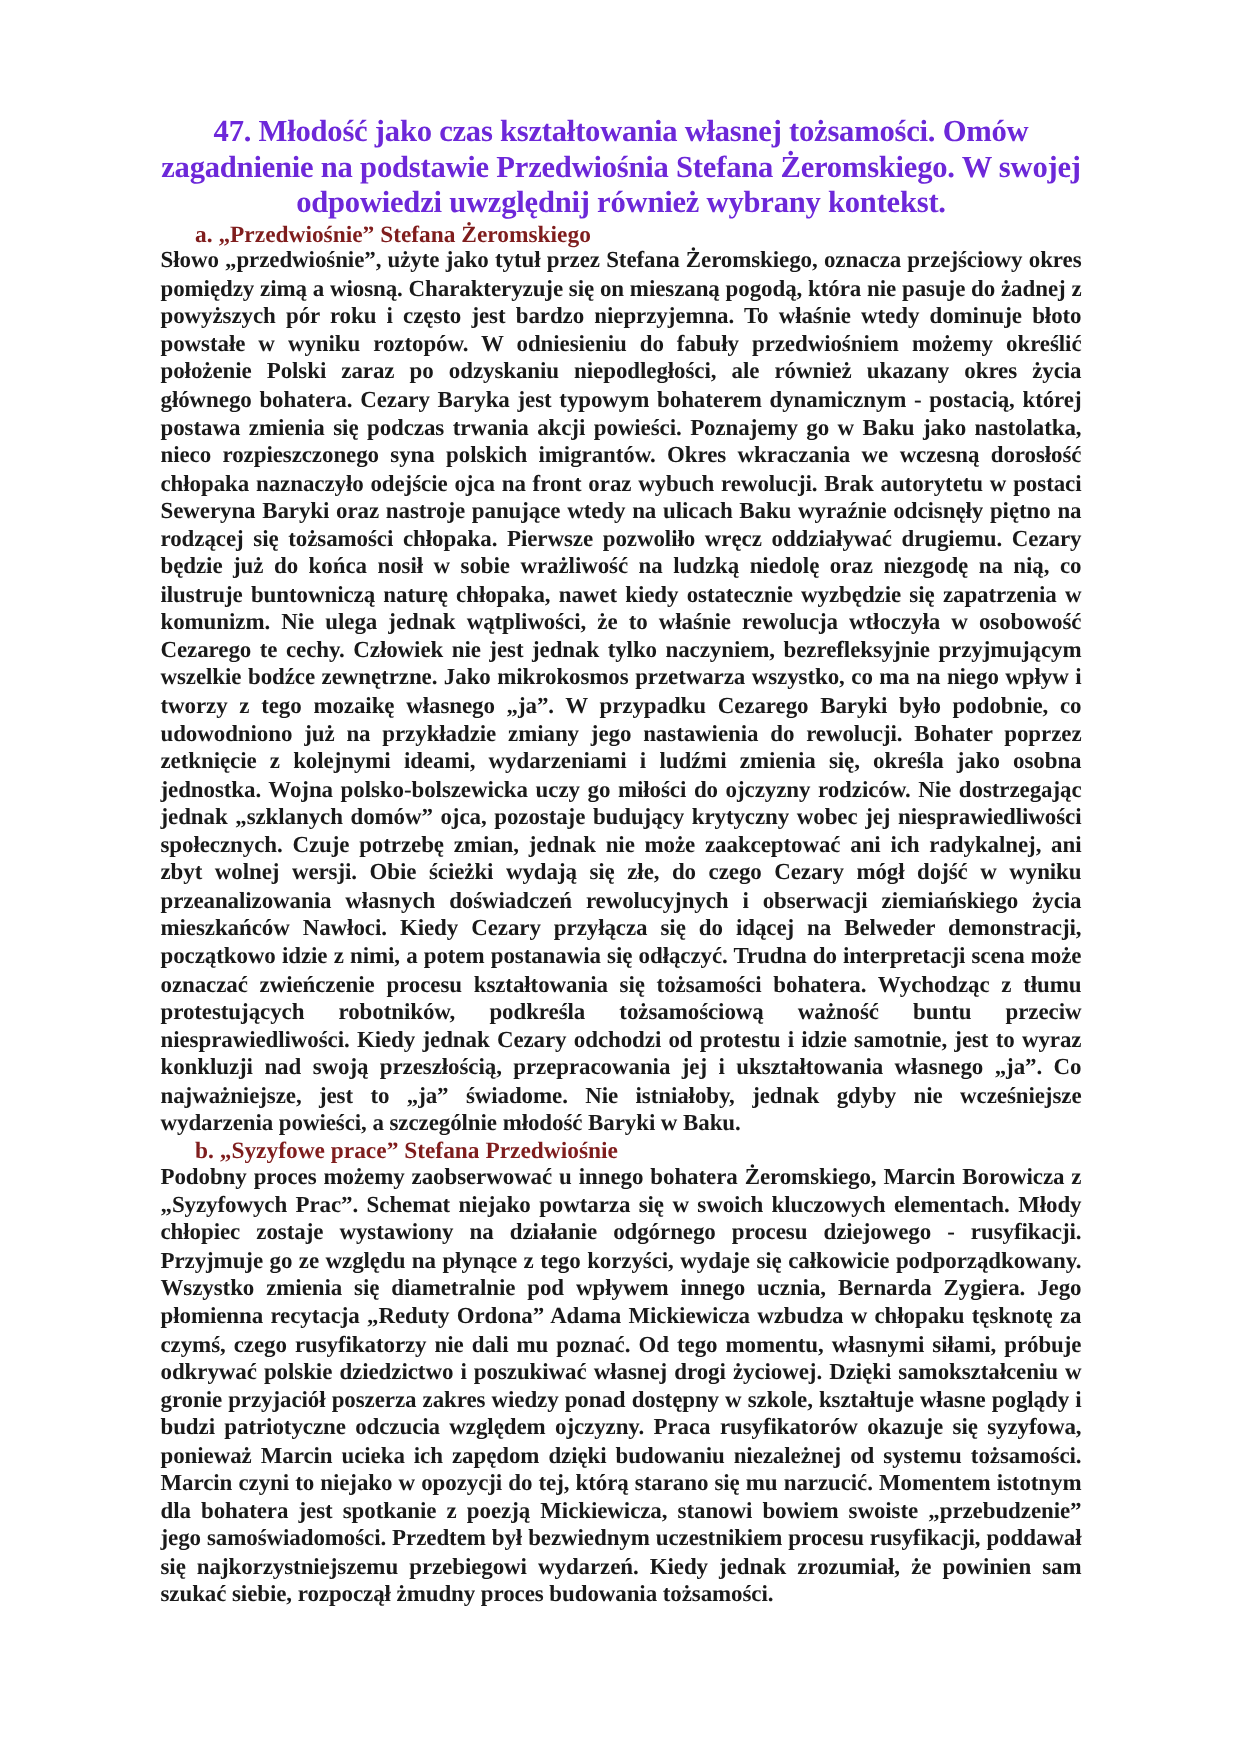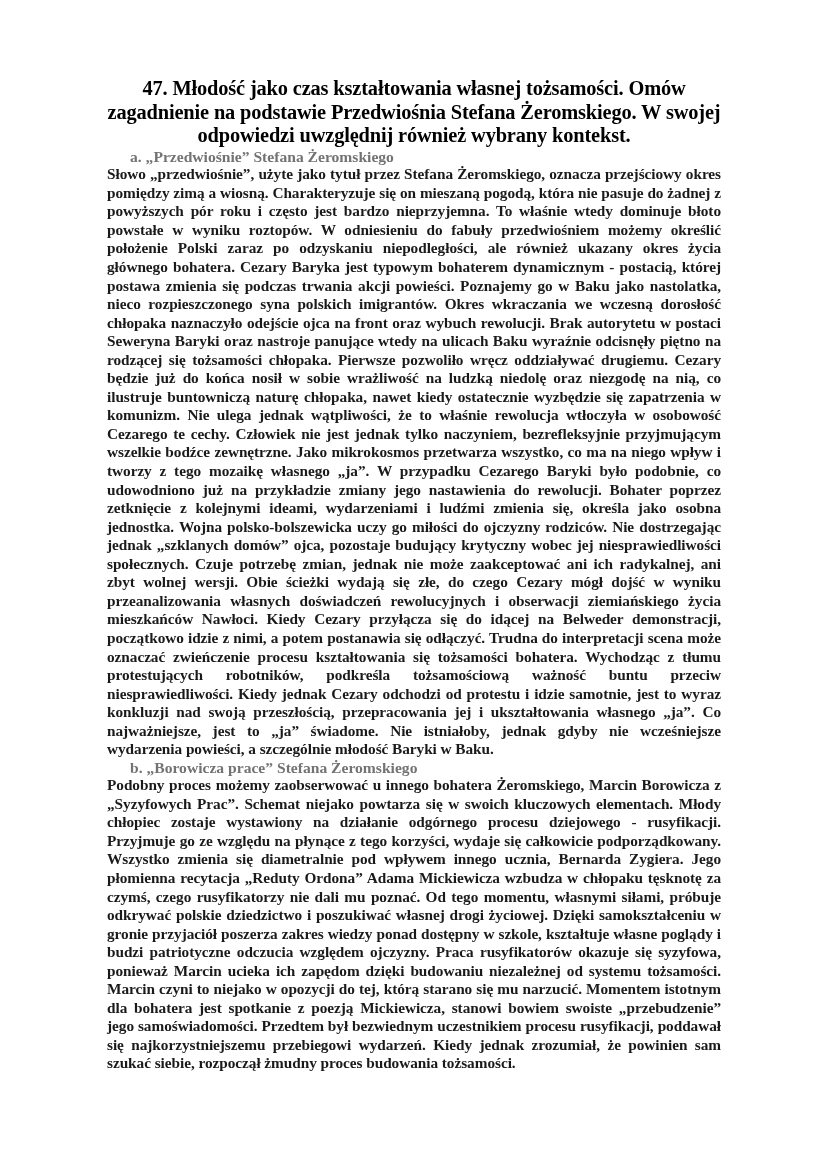--- a/index.html
+++ b/index.html
@@ -2,38 +2,38 @@
 <html><head>
 <meta charset="utf-8">
 <style>
   html, body { margin: 0; padding: 0; background: #ffffff; }
   body { width: 828px; height: 1171px; overflow: hidden; position: relative; }
   .page {
     position: absolute; left: 107px; top: 77px; width: 614px;
     font-family: "Liberation Serif", serif; color: #1a1a1a;
   }
   .title {
-    margin: 0; text-align: center; color: #000000;
+    margin: 0; text-align: center; color: #6d28d9;
     font-weight: bold; font-size: 20.4px; line-height: 23.6px;
     letter-spacing: -0.15px;
   }
   .subhead {
-    margin: 0; padding-left: 23px; color: #737373;
+    margin: 0; padding-left: 23px; color: #7f1d1d;
     font-weight: bold; font-size: 15.6px; line-height: 17.5px; font-family: Liberation Serif, serif;
   }
   .para {
     margin: 0; text-align: justify; font-size: 15.3px; line-height: 18.55px;
     letter-spacing: -0.05px;
     font-weight: bold;
   }
 </style>
 </head>
 <body>
 
 <div class="page">
   <h1 class="title">47. Młodość jako czas kształtowania własnej tożsamości. Omów zagadnienie na podstawie Przedwiośnia Stefana Żeromskiego. W swojej odpowiedzi uwzględnij również wybrany kontekst.</h1>
 
   <h2 class="subhead">a. „Przedwiośnie” Stefana Żeromskiego</h2>
   <p class="para">Słowo „przedwiośnie”, użyte jako tytuł przez Stefana Żeromskiego, oznacza przejściowy okres pomiędzy zimą a wiosną. Charakteryzuje się on mieszaną pogodą, która nie pasuje do żadnej z powyższych pór roku i często jest bardzo nieprzyjemna. To właśnie wtedy dominuje błoto powstałe w wyniku roztopów. W odniesieniu do fabuły przedwiośniem możemy określić położenie Polski zaraz po odzyskaniu niepodległości, ale również ukazany okres życia głównego bohatera. Cezary Baryka jest typowym bohaterem dynamicznym - postacią, której postawa zmienia się podczas trwania akcji powieści. Poznajemy go w Baku jako nastolatka, nieco rozpieszczonego syna polskich imigrantów. Okres wkraczania we wczesną dorosłość chłopaka naznaczyło odejście ojca na front oraz wybuch rewolucji. Brak autorytetu w postaci Seweryna Baryki oraz nastroje panujące wtedy na ulicach Baku wyraźnie odcisnęły piętno na rodzącej się tożsamości chłopaka. Pierwsze pozwoliło wręcz oddziaływać drugiemu. Cezary będzie już do końca nosił w sobie wrażliwość na ludzką niedolę oraz niezgodę na nią, co ilustruje buntowniczą naturę chłopaka, nawet kiedy ostatecznie wyzbędzie się zapatrzenia w komunizm. Nie ulega jednak wątpliwości, że to właśnie rewolucja wtłoczyła w osobowość Cezarego te cechy. Człowiek nie jest jednak tylko naczyniem, bezrefleksyjnie przyjmującym wszelkie bodźce zewnętrzne. Jako mikrokosmos przetwarza wszystko, co ma na niego wpływ i tworzy z tego mozaikę własnego „ja”. W przypadku Cezarego Baryki było podobnie, co udowodniono już na przykładzie zmiany jego nastawienia do rewolucji. Bohater poprzez zetknięcie z kolejnymi ideami, wydarzeniami i ludźmi zmienia się, określa jako osobna jednostka. Wojna polsko-bolszewicka uczy go miłości do ojczyzny rodziców. Nie dostrzegając jednak „szklanych domów” ojca, pozostaje budujący krytyczny wobec jej niesprawiedliwości społecznych. Czuje potrzebę zmian, jednak nie może zaakceptować ani ich radykalnej, ani zbyt wolnej wersji. Obie ścieżki wydają się złe, do czego Cezary mógł dojść w wyniku przeanalizowania własnych doświadczeń rewolucyjnych i obserwacji ziemiańskiego życia mieszkańców Nawłoci. Kiedy Cezary przyłącza się do idącej na Belweder demonstracji, początkowo idzie z nimi, a potem postanawia się odłączyć. Trudna do interpretacji scena może oznaczać zwieńczenie procesu kształtowania się tożsamości bohatera. Wychodząc z tłumu protestujących robotników, podkreśla tożsamościową ważność buntu przeciw niesprawiedliwości. Kiedy jednak Cezary odchodzi od protestu i idzie samotnie, jest to wyraz konkluzji nad swoją przeszłością, przepracowania jej i ukształtowania własnego „ja”. Co najważniejsze, jest to „ja” świadome. Nie istniałoby, jednak gdyby nie wcześniejsze wydarzenia powieści, a szczególnie młodość Baryki w Baku.</p>
 
-  <h2 class="subhead">b. „Borowicza prace” Stefana Żeromskiego</h2>
+  <h2 class="subhead">b. „Syzyfowe prace” Stefana Przedwiośnie</h2>
   <p class="para">Podobny proces możemy zaobserwować u innego bohatera Żeromskiego, Marcin Borowicza z „Syzyfowych Prac”. Schemat niejako powtarza się w swoich kluczowych elementach. Młody chłopiec zostaje wystawiony na działanie odgórnego procesu dziejowego - rusyfikacji. Przyjmuje go ze względu na płynące z tego korzyści, wydaje się całkowicie podporządkowany. Wszystko zmienia się diametralnie pod wpływem innego ucznia, Bernarda Zygiera. Jego płomienna recytacja „Reduty Ordona” Adama Mickiewicza wzbudza w chłopaku tęsknotę za czymś, czego rusyfikatorzy nie dali mu poznać. Od tego momentu, własnymi siłami, próbuje odkrywać polskie dziedzictwo i poszukiwać własnej drogi życiowej. Dzięki samokształceniu w gronie przyjaciół poszerza zakres wiedzy ponad dostępny w szkole, kształtuje własne poglądy i budzi patriotyczne odczucia względem ojczyzny. Praca rusyfikatorów okazuje się syzyfowa, ponieważ Marcin ucieka ich zapędom dzięki budowaniu niezależnej od systemu tożsamości. Marcin czyni to niejako w opozycji do tej, którą starano się mu narzucić. Momentem istotnym dla bohatera jest spotkanie z poezją Mickiewicza, stanowi bowiem swoiste „przebudzenie” jego samoświadomości. Przedtem był bezwiednym uczestnikiem procesu rusyfikacji, poddawał się najkorzystniejszemu przebiegowi wydarzeń. Kiedy jednak zrozumiał, że powinien sam szukać siebie, rozpoczął żmudny proces budowania tożsamości.</p>
 </div>
 
 </body></html>

